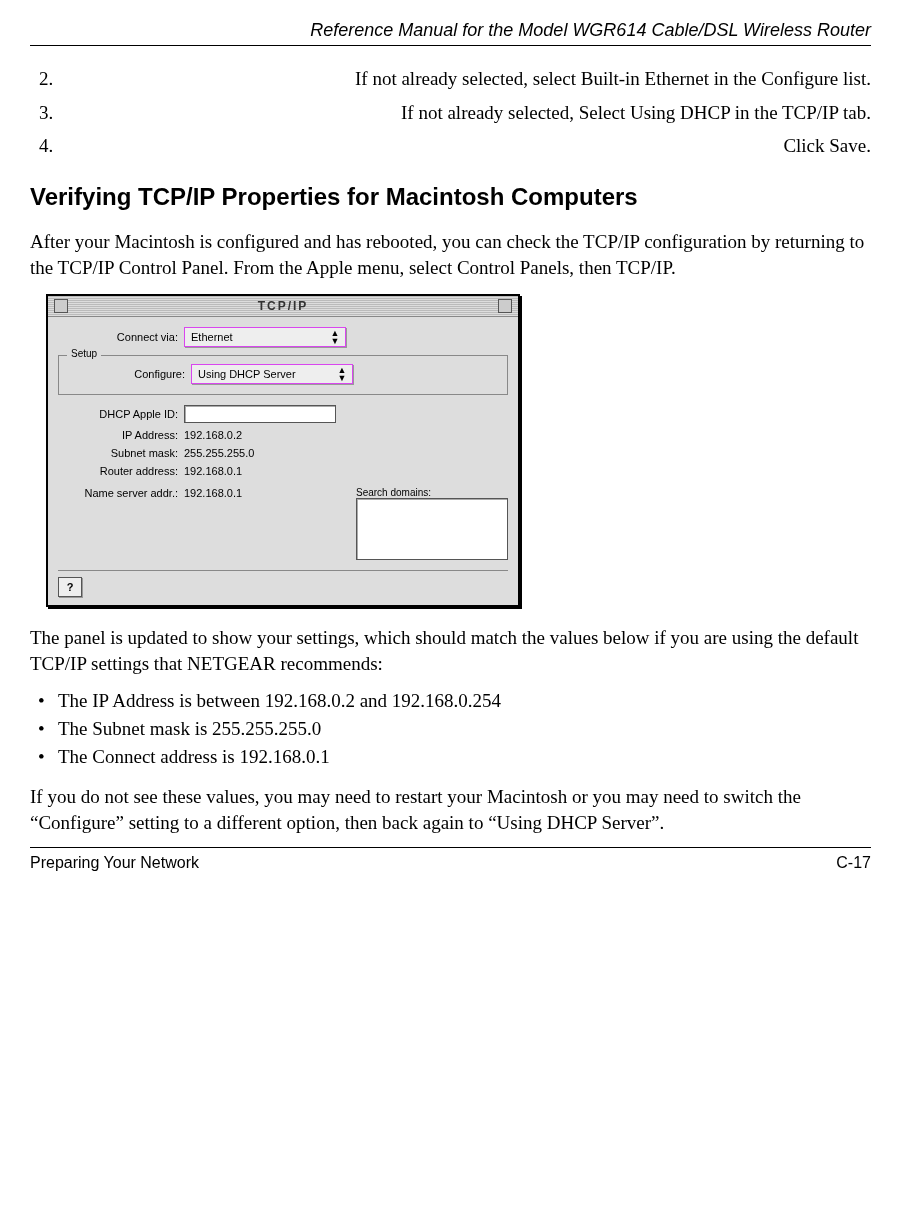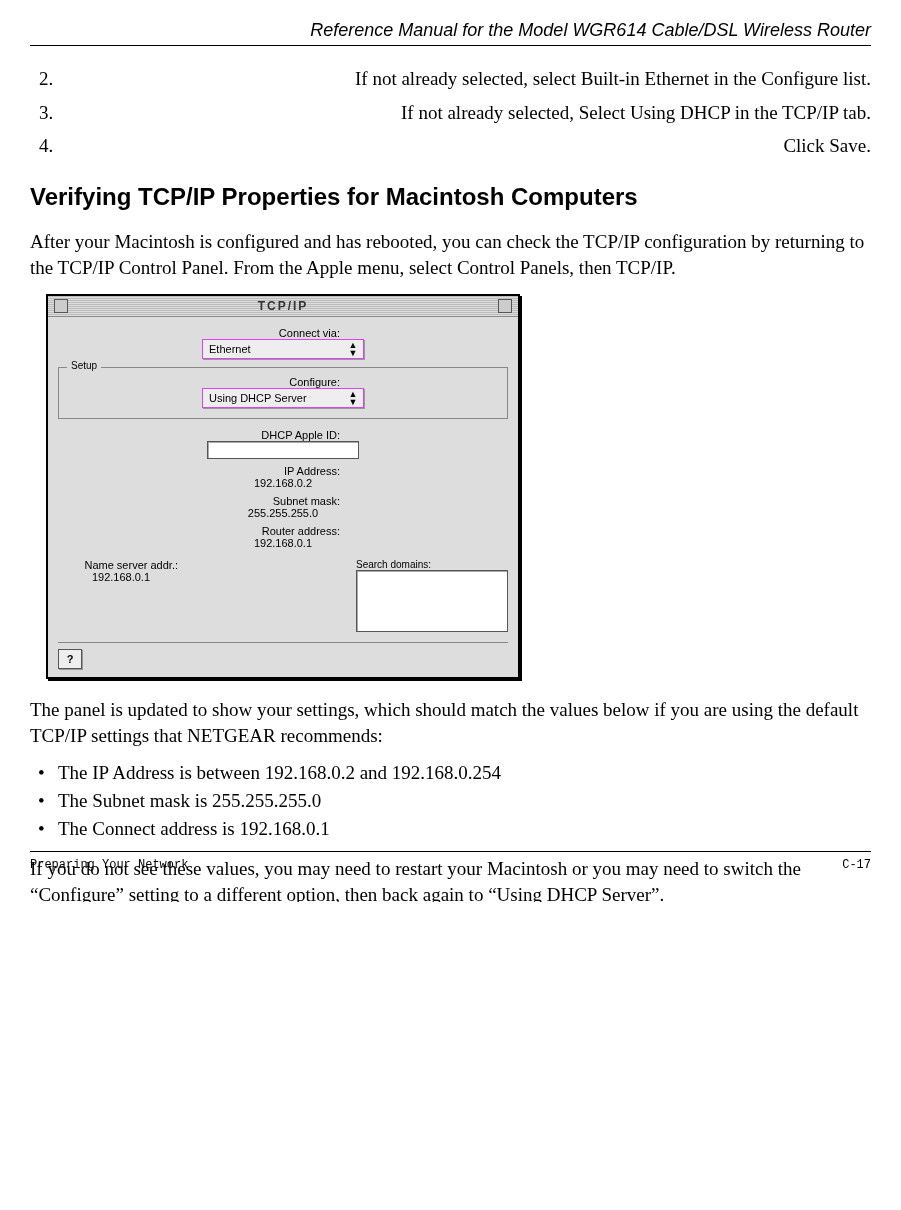--- a/index.html
+++ b/index.html
@@ -70,22 +70,22 @@
     right: 30px;
   }
   .footer hr {
     border: none;
     border-top: 1.5px solid #000;
     margin: 0 0 6px 0;
   }
   .footer-row {
     display: flex;
     justify-content: space-between;
-    font-family: Liberation Mono, monospace;
-    font-size: 12px;
+    font-family: Liberation Sans, sans-serif;
+    font-size: 16px;
   }
 
   
   .mac-panel-wrap {
     margin: 6px 0 18px 16px;
     width: 470px;
     border: 2px solid #000;
     box-shadow: 2px 2px 0 #000;
     background: #ddd;
     font-family: Geneva, "Lucida Grande", Arial, sans-serif;
@@ -119,21 +119,20 @@
     background: #ccc;
     margin-right: 6px;
   }
   .mac-body {
     padding: 10px 10px 8px 10px;
   }
   .row {
     display: flex;
     align-items: center;
     margin-bottom: 6px;
-    flex-direction: column;
   }
   .row .label {
     width: 120px;
     text-align: right;
     padding-right: 6px;
     color: #000;
   }
   .row .value {
     color: #000;
   }

